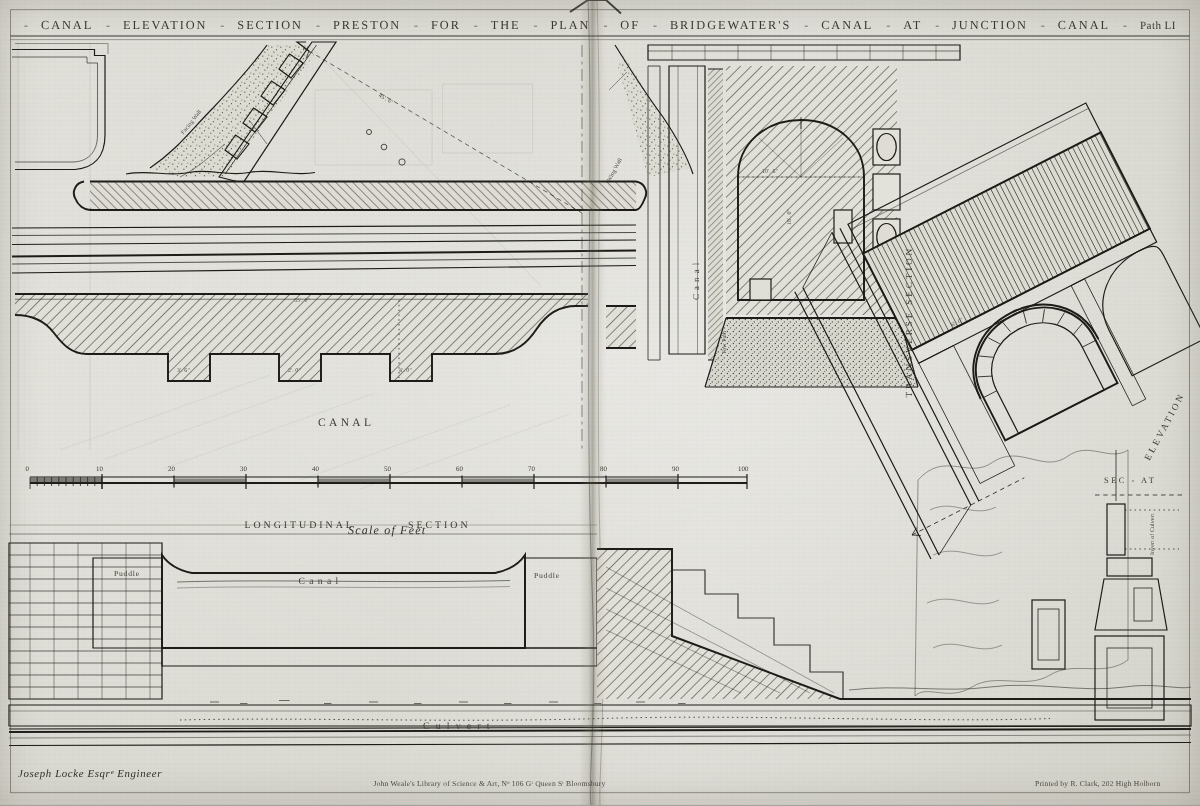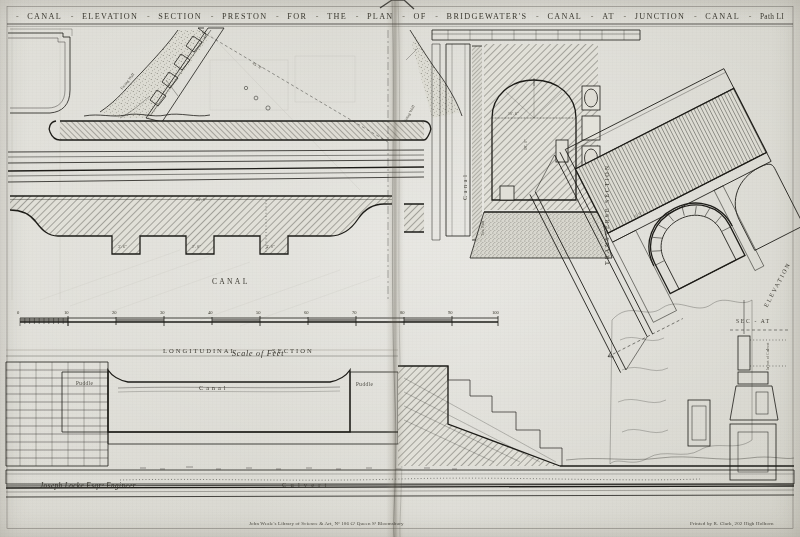--- a/index.html
+++ b/index.html
@@ -476,18 +476,18 @@
   <div class="lbl micro" style="left:252px;top:64px;transform:rotate(31deg);">45'. 6"</div>
   <div class="lbl micro vert" style="left:524px;top:150px;transform:rotate(-90deg);">18'. 0"</div>
   <div class="lbl micro" style="left:508px;top:112px;">10'. 6"</div>
   <div class="lbl micro" style="left:196px;top:198px;">55'. 0"</div>
   <div class="lbl micro" style="left:118px;top:245px;">3'. 6"</div>
   <div class="lbl micro" style="left:192px;top:245px;">2'. 0"</div>
   <div class="lbl micro" style="left:266px;top:245px;">4'. 0"</div>
   <div class="lbl micro" style="left:634px;top:213px;transform:rotate(-27deg);">6'. 0"</div>
   <div class="lbl micro vert" style="left:766px;top:370px;transform:rotate(-90deg);">Invert of Culvert</div>
 
-  <div class="lbl sig" style="left:12px;top:482px;margin-left:28px;">Joseph Locke Esqrᵉ Engineer</div>
+  <div class="lbl sig" style="left:12px;top:512px;">Joseph Locke Esqrᵉ Engineer</div>
   <div class="lbl imprint" style="left:249px;top:521px;">John Weale's Library of Science &amp; Art, Nᵒ 106 Gᵗ Queen Sᵗ Bloomsbury</div>
   <div class="lbl imprint" style="left:690px;top:521px;">Printed by R. Clark, 202 High Holborn</div>
 
   <div class="mask-edge"></div>
 </div>
 
 </body></html>

